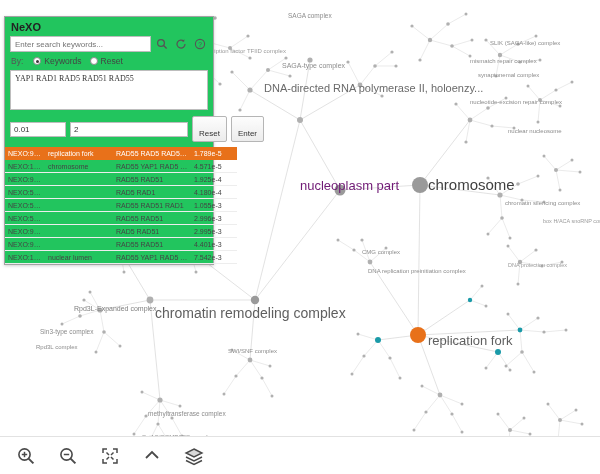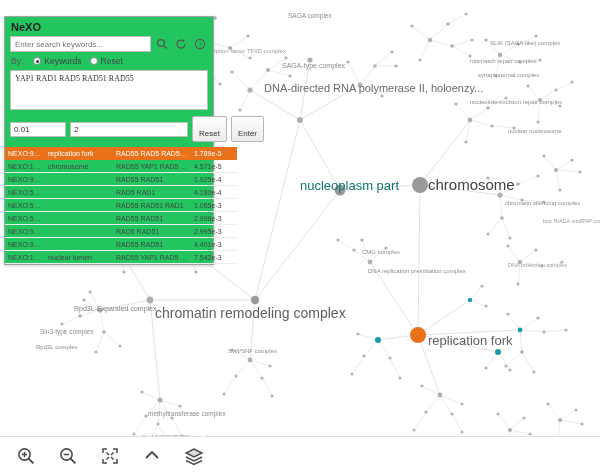--- a/index.html
+++ b/index.html
@@ -328,21 +328,21 @@
     <div id="labels">
         <div class="node-label" style="left: 288px; top: 12px; font-size: 6.5px; color: rgb(140, 140, 140);">SAGA complex</div>
         <div class="node-label" style="left: 490px; top: 40px; font-size: 6px; color: rgb(140, 140, 140);">SLIK (SAGA-like) complex</div>
         <div class="node-label" style="left: 470px; top: 58px; font-size: 6px; color: rgb(140, 140, 140);">mismatch repair complex</div>
         <div class="node-label" style="left: 196px; top: 48px; font-size: 6px; color: rgb(155, 155, 155);">transcription factor TFIID complex</div>
         <div class="node-label" style="left: 282px; top: 62px; font-size: 7px; color: rgb(140, 140, 140);">SAGA-type complex</div>
         <div class="node-label" style="left: 478px; top: 72px; font-size: 6px; color: rgb(140, 140, 140);">synaptonemal complex</div>
         <div class="node-label" style="left: 264px; top: 82px; font-size: 11px; color: rgb(106, 106, 106);">DNA-directed RNA polymerase II, holoenzy...</div>
         <div class="node-label" style="left: 470px; top: 99px; font-size: 6px; color: rgb(140, 140, 140);">nucleotide-excision repair complex</div>
         <div class="node-label" style="left: 508px; top: 128px; font-size: 6px; color: rgb(140, 140, 140);">nuclear nucleosome</div>
-        <div class="node-label" style="left: 300px; top: 178px; font-size: 13px; color: #0f766e;">nucleoplasm part</div>
+        <div class="node-label" style="left: 300px; top: 178px; font-size: 13px; color: #701a75;">nucleoplasm part</div>
         <div class="node-label" style="left: 428px; top: 176px; font-size: 15px; color: rgb(63, 63, 63);">chromosome</div>
         <div class="node-label" style="left: 505px; top: 200px; font-size: 6px; color: rgb(140, 140, 140);">chromatin silencing complex</div>
         <div class="node-label" style="left: 82px; top: 190px; font-size: 6px; color: rgb(155, 155, 155);">SWI/SNF superfamily-type complex</div>
         <div class="node-label" style="left: 543px; top: 218px; font-size: 5.5px; color: rgb(155, 155, 155);">box H/ACA snoRNP complex</div>
         <div class="node-label" style="left: 68px; top: 204px; font-size: 7px; color: rgb(155, 155, 155);">H4/H2A histone acetyltransferase complex</div>
         <div class="node-label" style="left: 362px; top: 249px; font-size: 6px; color: rgb(140, 140, 140);">CMG complex</div>
         <div class="node-label" style="left: 122px; top: 246px; font-size: 11px; color: rgb(163, 163, 163);">nuclear chromatin</div>
         <div class="node-label" style="left: 368px; top: 268px; font-size: 6px; color: rgb(140, 140, 140);">DNA replication preinitiation complex</div>
         <div class="node-label" style="left: 508px; top: 262px; font-size: 5.5px; color: rgb(155, 155, 155);">DNA protection complex</div>
         <div class="node-label" style="left: 74px; top: 305px; font-size: 7px; color: rgb(127, 127, 127);">Rpd3L-Expanded complex</div>

